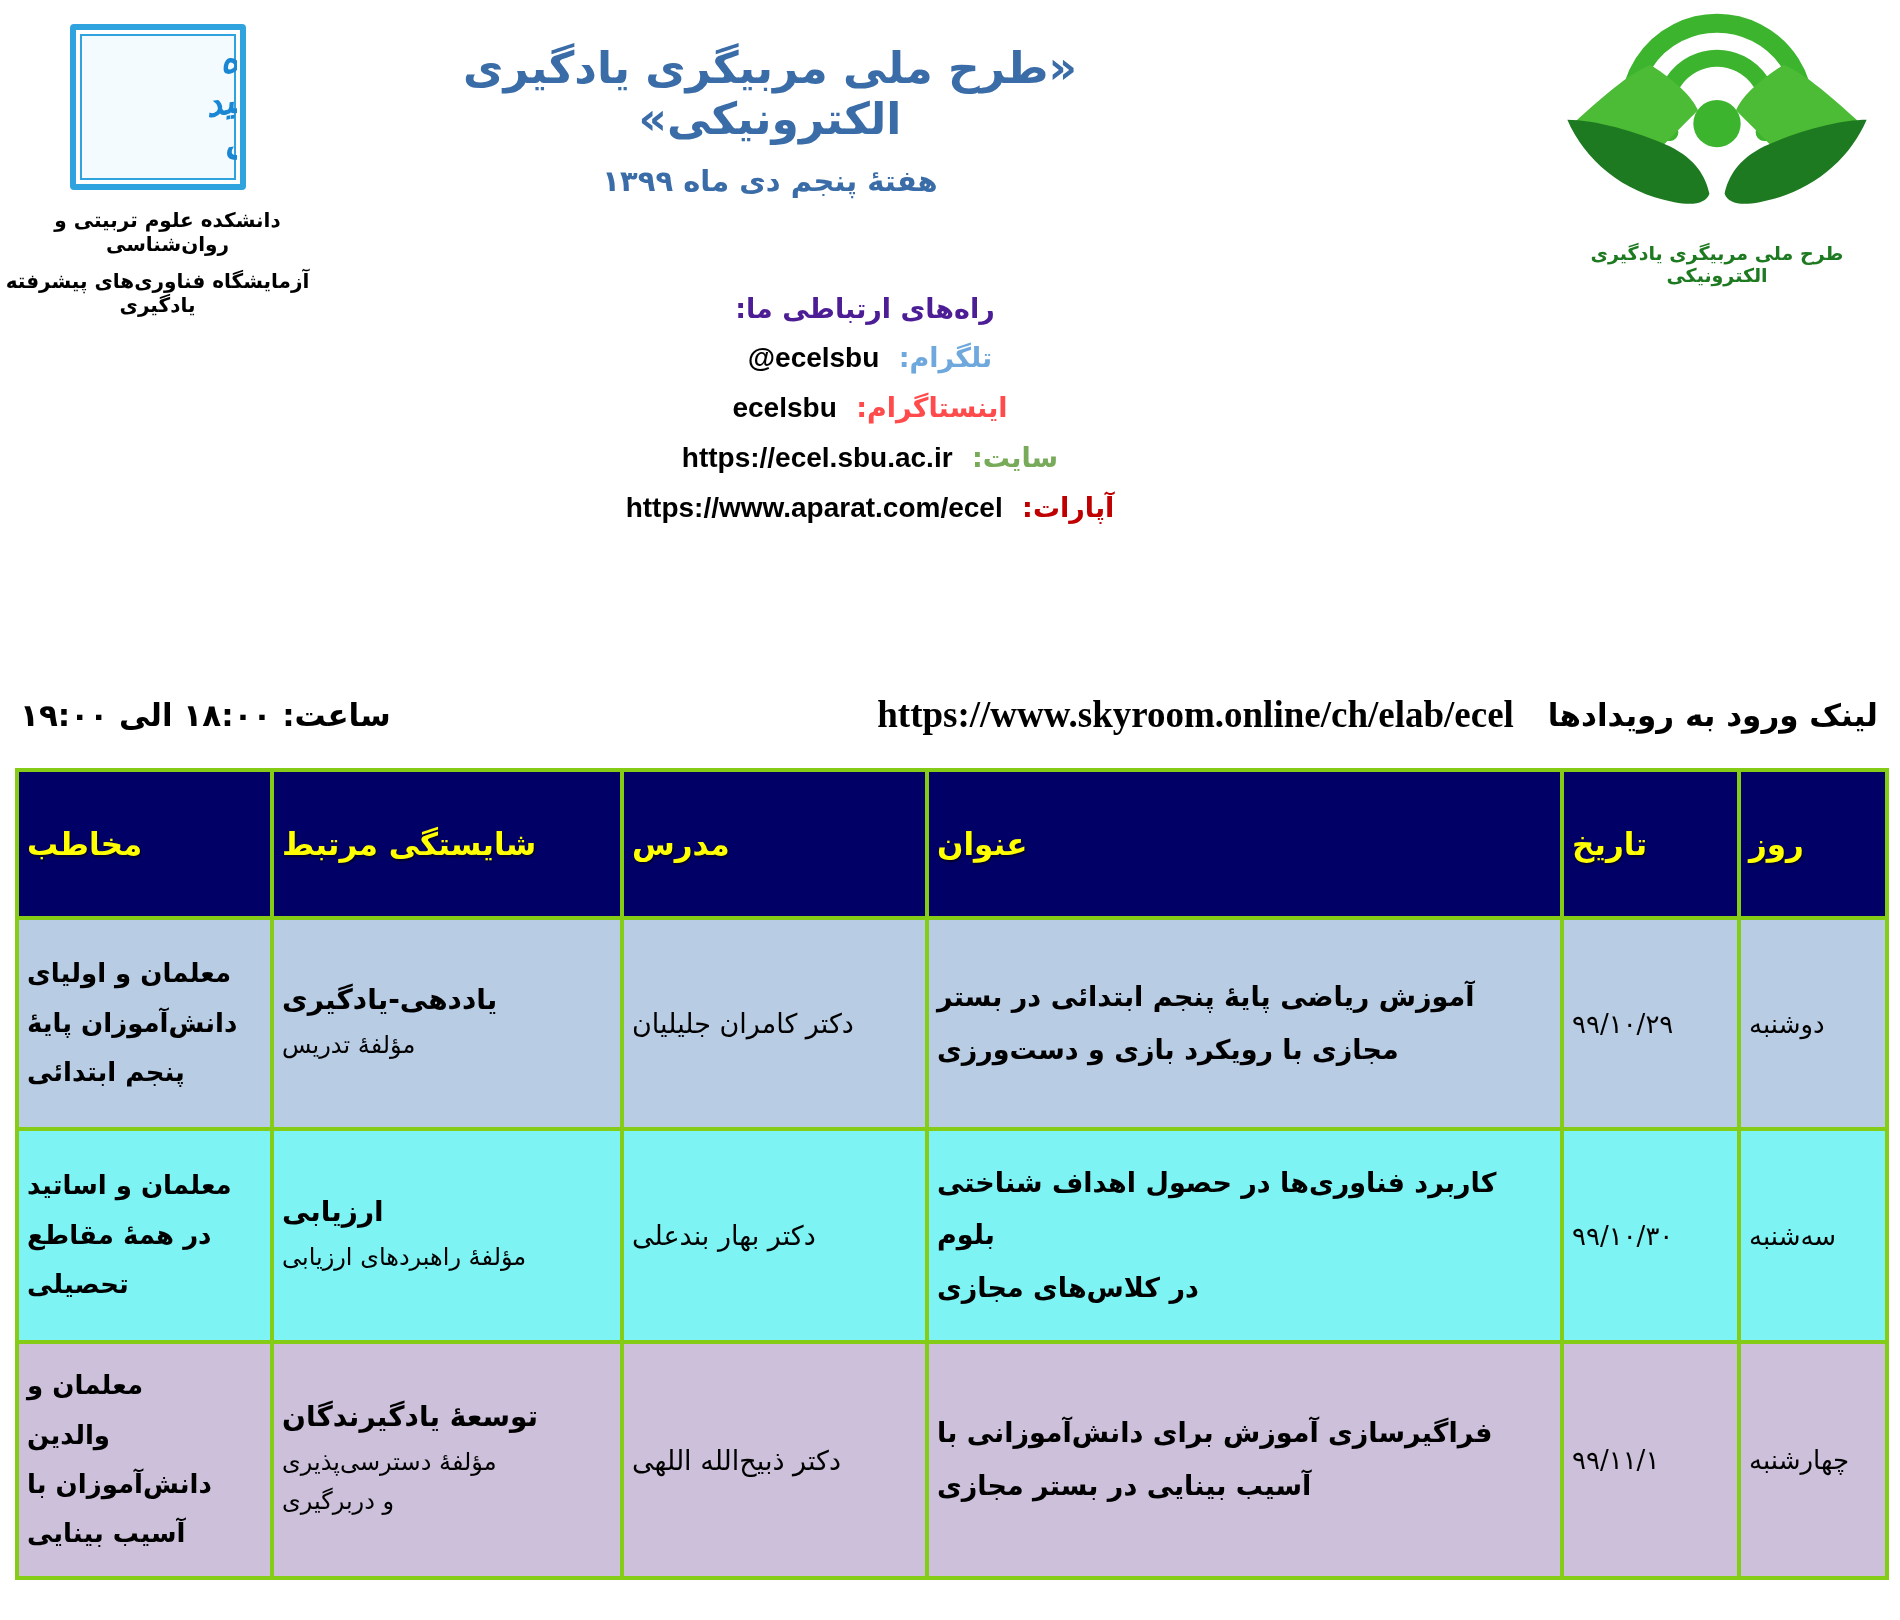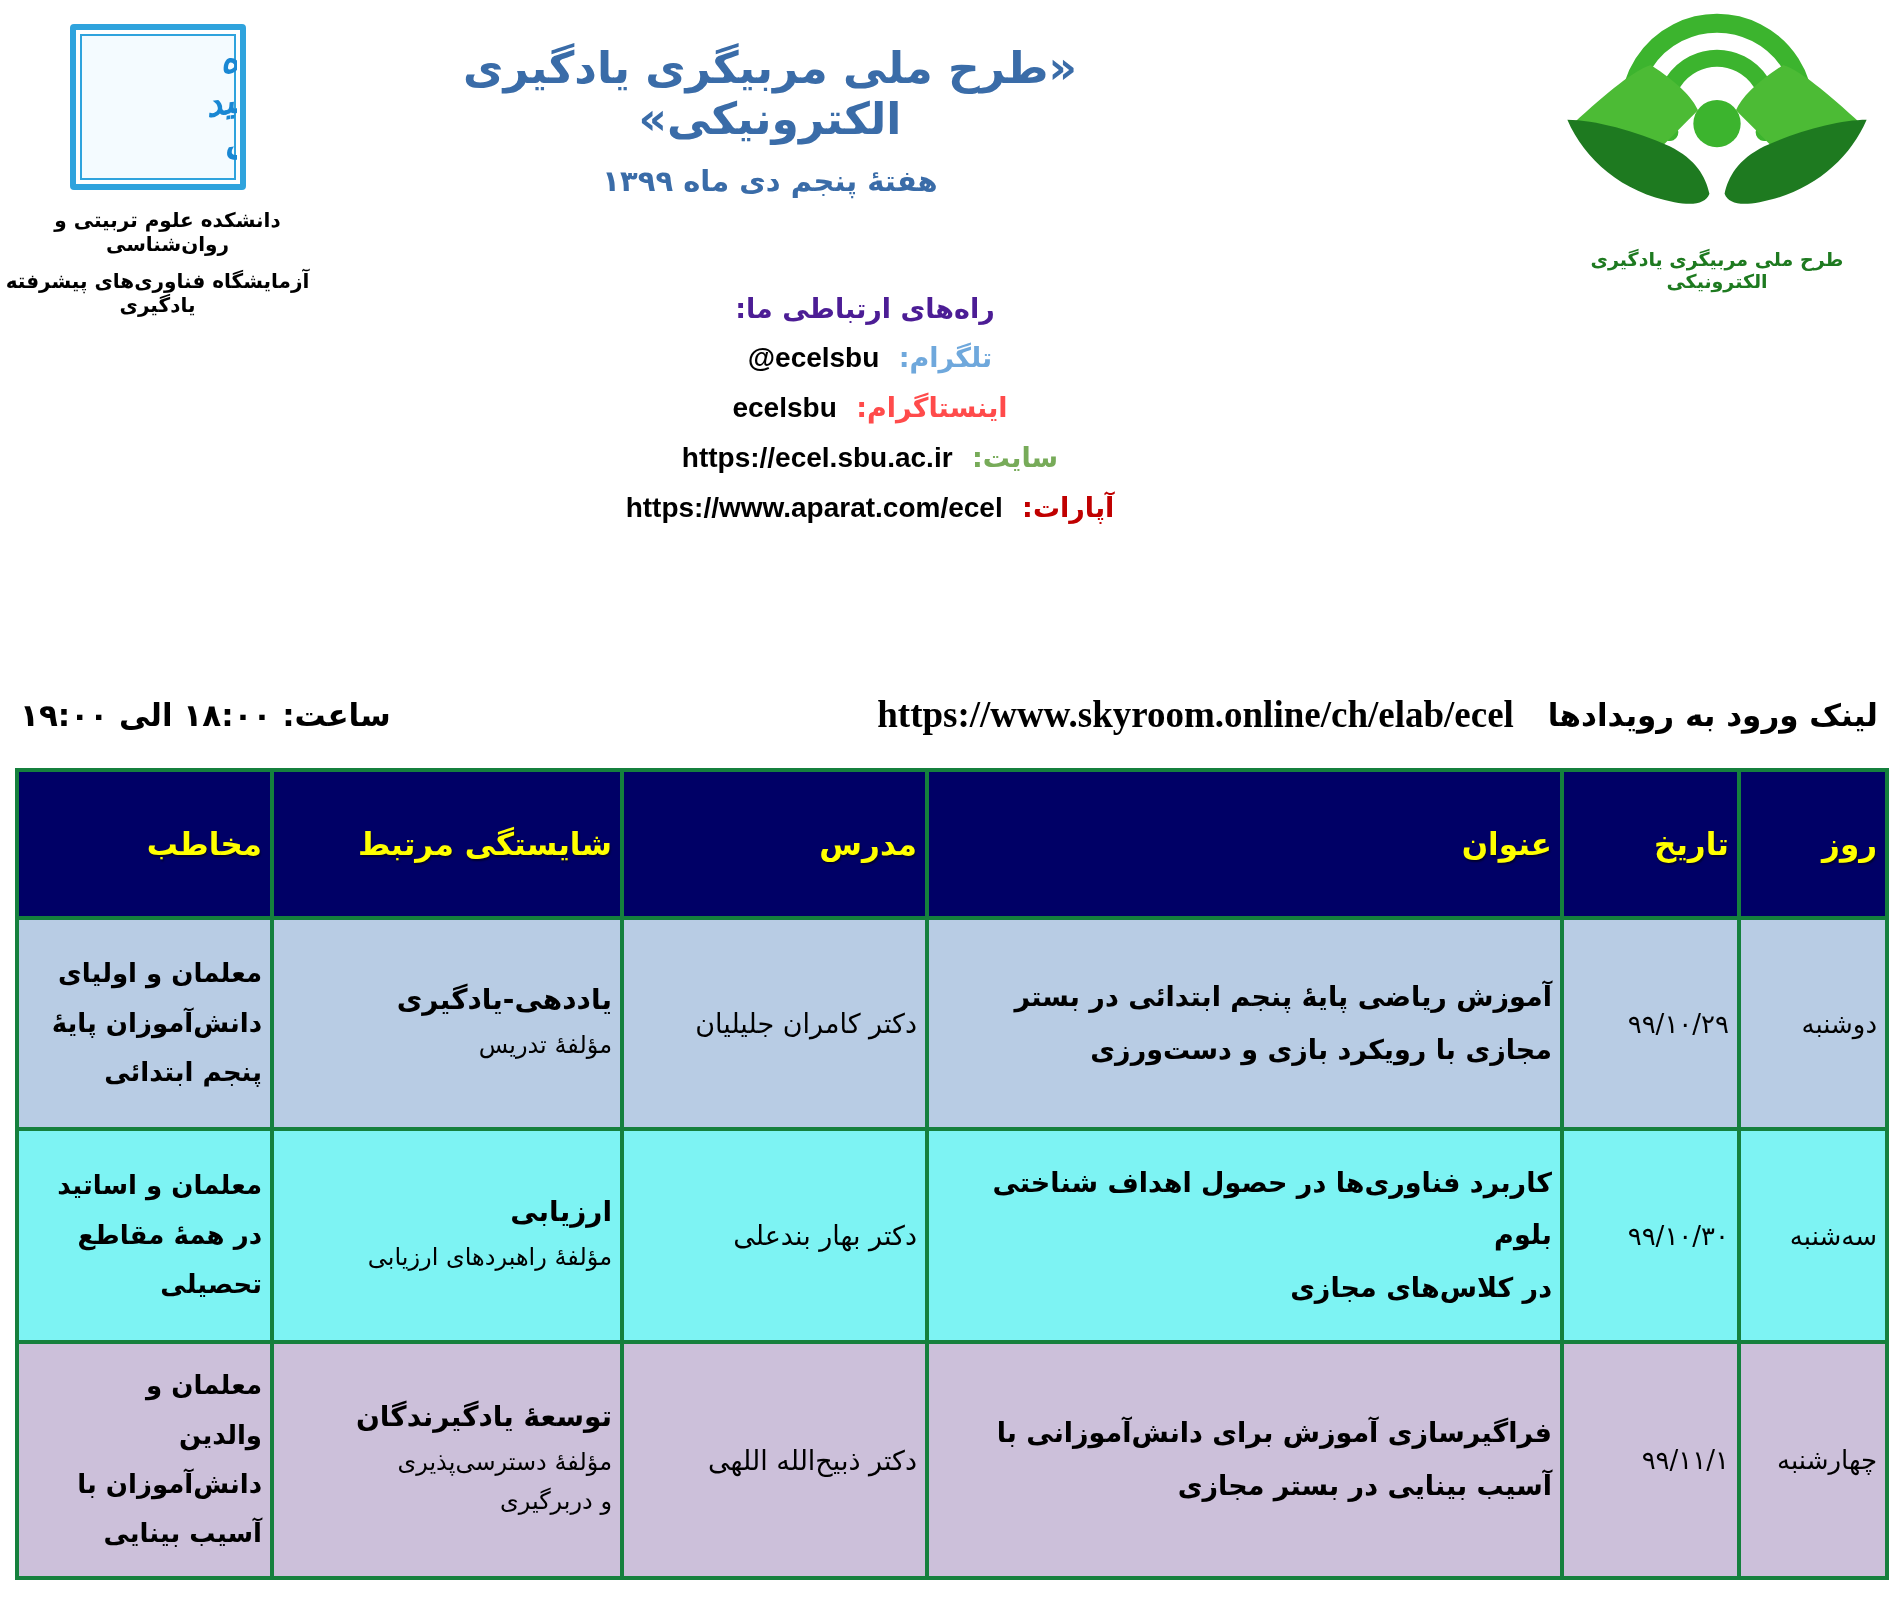--- a/index.html
+++ b/index.html
@@ -30,21 +30,21 @@
   .sbu-faculty { margin-top:18px; font-weight:bold; font-size:20px;padding-left:20px; }
   .sbu-lab     { margin-top:13px; font-weight:bold; font-size:20px; }
 
   
   .title-block { position:absolute; top:42px; left:330px; width:880px; text-align:center; }
   .main-title { font-size:44px; font-weight:bold; color:#3A6CA8; }
   .subtitle   { margin-top:20px; font-size:29px; font-weight:bold; color:#3A6CA8; }
 
   
   .program-block { position:absolute; top:8px; right:18px; width:330px; text-align:center; }
-  .program-caption { margin-top:18px; font-size:19px; font-weight:bold; color:#1E7A20; }
+  .program-caption { margin-top:12px; font-size:19px; font-weight:bold; color:#1E7A20; }
 
   
   .contact-block { position:absolute; top:293px; left:505px; width:720px; text-align:center; }
   .contact-heading { color:#4c1d95; font-size:27px; font-weight:bold; }
   .contact-line { margin-top:18px; font-size:27px; font-weight:bold; }
   .contact-label { font-weight:bold; }
   .contact-value {
     color:#000; font-family:"Liberation Sans", sans-serif; font-weight:bold;
     direction:ltr; unicode-bidi:embed; display:inline-block; margin:0 10px;
     font-size:28px;
@@ -59,21 +59,21 @@
   .events-label { font-size:31px; font-weight:bold; }
   .events-url {
     font-family:"Liberation Serif", serif; font-weight:bold; font-size:37px;
     direction:ltr; unicode-bidi:embed; color:#000; text-decoration:none;
   }
   .session-time { font-size:31px; font-weight:bold; }
 
   
   .schedule { position:absolute; top:768px; left:15px; }
   table.sched { border-collapse:collapse; table-layout:fixed; width:1870px; }
-  .sched td, .sched th { border:4px solid #15803d; text-align:right; vertical-align:middle; padding:2px 8px; overflow:hidden; }
+  .sched td, .sched th { border:4px solid #84cc16; text-align:left; vertical-align:middle; padding:2px 8px; overflow:hidden; }
   .sched thead th {
     background:#000066; color:#FFFF00;
     font-size:31px; font-weight:bold; height:148px;
     text-shadow:1px 2px 2px rgba(0,0,0,0.55);
   }
   .row-1 td { height:211px; }
   .row-2 td { height:213px; }
   .row-3 td { height:236px; }
 
   .cell-day        { font-size:26px; }

